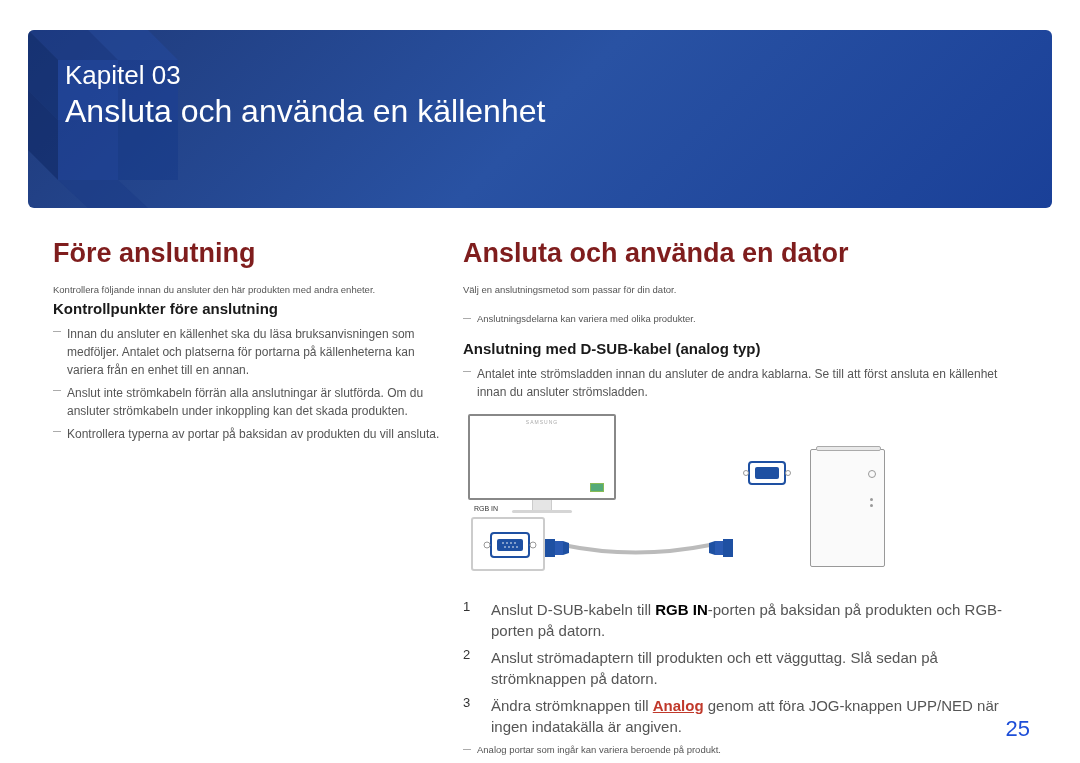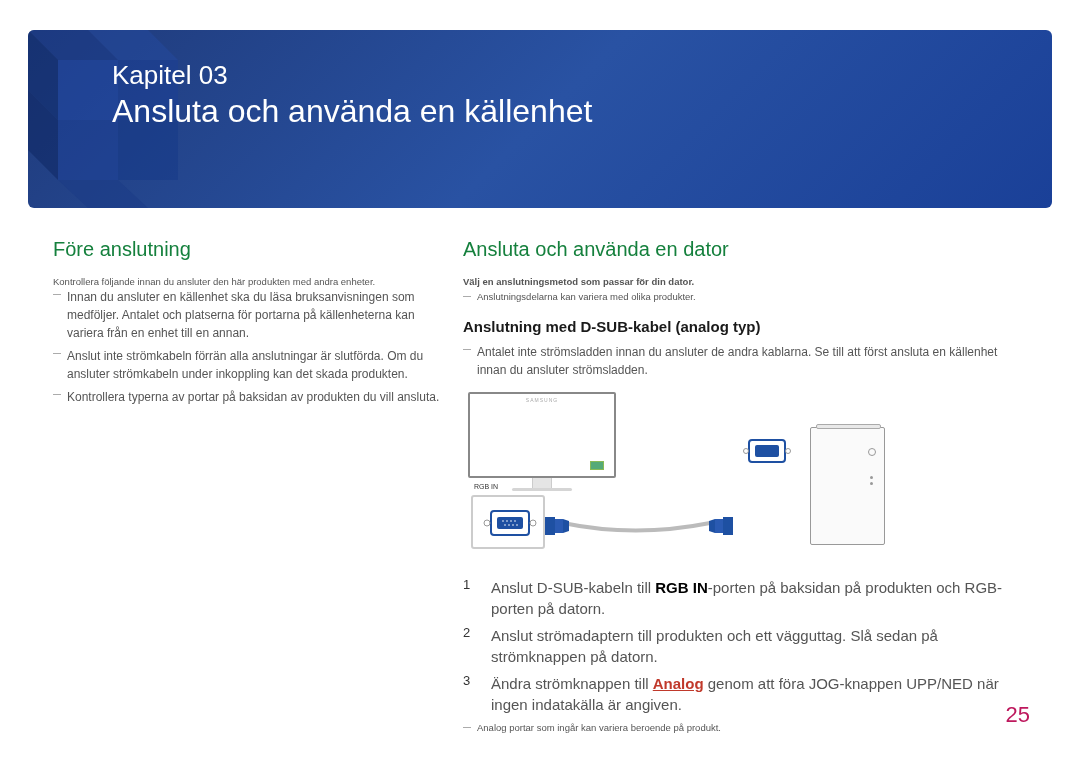--- a/index.html
+++ b/index.html
@@ -1,38 +1,38 @@
 <!DOCTYPE html>
 <html><head>
 <meta charset="utf-8">
 <style>
 * { margin: 0; padding: 0; box-sizing: border-box; }
 body { font-family: Arial, Helvetica, sans-serif; background: #fff; width: 1080px; height: 763px; overflow: hidden; }
 .page { width: 1080px; height: 763px; position: relative; padding: 30px 50px 30px 50px; }
 .header-bg { position: absolute; top: 30px; left: 28px; right: 28px; height: 178px; background: linear-gradient(135deg, #1f3a7a 0%, #2952a3 50%, #1a4098 100%); border-radius: 6px; overflow: hidden; }
 .header-cube { position: absolute; left: 0; top: 0; width: 190px; height: 178px; }
-.header-content { position: absolute; top: 60px; left: 65px; color: #fff; margin-left: 47px; }
+.header-content { position: absolute; top: 60px; left: 65px; color: #fff; }
 .chapter-label { font-size: 26px; font-weight: 400; margin-bottom: 2px; }
 .chapter-title { font-size: 32px; font-weight: 500; text-align: right; }
 .content { position: absolute; top: 238px; left: 53px; right: 50px; display: flex; gap: 22px; }
 .left-col { width: 388px; flex-shrink: 0; }
 .right-col { flex: 1; }
-.h1 { color: #15803d; font-size: 20px; font-weight: 400; margin-bottom: 14px; }
+.h1 { color: #7f1d1d; font-size: 27px; font-weight: 700; margin-bottom: 14px; }
 .subtext { font-size: 9.5px; color: #555; line-height: 1.4; margin-bottom: 0; }
 .h2 { font-size: 15px; font-weight: 700; color: #1a1a1a; margin-bottom: 8px; margin-top: 4px; }
 .bullet-list { list-style: none; }
 .bullet-item { font-size: 12px; color: #555; line-height: 1.5; margin-bottom: 5px; padding-left: 14px; position: relative; }
 .bullet-item::before { content: "―"; position: absolute; left: 0; top: 0; font-size: 8px; }
 .numbered-list { margin-top: 10px; }
 .num-row { display: flex; gap: 10px; margin-bottom: 6px; align-items: flex-start; }
 .num { font-size: 13px; color: #333; font-weight: 400; width: 12px; flex-shrink: 0; }
 .num-text { font-size: 15px; color: #555; line-height: 1.4; margin-left: 6px; }
 .footnote { font-size: 9.5px; color: #555; line-height: 1.4; padding-left: 14px; position: relative; margin-top: 6px; }
 .footnote::before { content: "―"; position: absolute; left: 0; font-size: 8px; }
-.pagenum { position: absolute; bottom: 35px; right: 50px; font-size: 22px; color: #be185d; }
+.pagenum { position: absolute; bottom: 21px; right: 50px; font-size: 22px; color: #1d4ed8; }
 .diagram { position: relative; width: 430px; height: 180px; margin-top: 8px; margin-bottom: 6px; }
 .monitor { position: absolute; left: 5px; top: 5px; width: 148px; height: 108px; }
 .monitor-screen { width: 148px; height: 86px; border: 2px solid #888; border-radius: 2px; background: #fff; position: relative; }
 .monitor-brand { position: absolute; top: 3px; left: 50%; transform: translateX(-50%); font-size: 5px; color: #aaa; letter-spacing: 1px; }
 .monitor-logo { position: absolute; bottom: 6px; right: 10px; width: 14px; height: 9px; background: #5a7; border: 1px solid #8b5; }
 .monitor-neck { width: 20px; height: 10px; background: #e5e5e5; margin: 0 auto; border-left: 1px solid #ccc; border-right: 1px solid #ccc; }
 .monitor-base { width: 60px; height: 3px; background: #d5d5d5; margin: 0 auto; border-radius: 2px; }
 .rgb-label { position: absolute; left: 11px; top: 96px; font-size: 7px; color: #333; }
 .port-box { position: absolute; left: 8px; top: 108px; width: 74px; height: 54px; border: 2px solid #ccc; border-radius: 3px; }
 .pc-tower { position: absolute; right: 8px; top: 40px; width: 75px; height: 118px; border: 1px solid #999; border-radius: 2px; background: #fafafa; }
@@ -64,30 +64,31 @@
   </div>
   <div class="header-content">
     <div class="chapter-label">Kapitel 03</div>
     <div class="chapter-title">Ansluta och använda en källenhet</div>
   </div>
 
   <div class="content">
     <div class="left-col">
       <div class="h1">Före anslutning</div>
       <div class="subtext">Kontrollera följande innan du ansluter den här produkten med andra enheter.</div>
+      <div class="h2">Kontrollpunkter före anslutning</div>
       <ul class="bullet-list">
         <li class="bullet-item">Innan du ansluter en källenhet ska du läsa bruksanvisningen som medföljer. Antalet och platserna för portarna på källenheterna kan variera från en enhet till en annan.</li>
         <li class="bullet-item">Anslut inte strömkabeln förrän alla anslutningar är slutförda. Om du ansluter strömkabeln under inkoppling kan det skada produkten.</li>
         <li class="bullet-item">Kontrollera typerna av portar på baksidan av produkten du vill ansluta.</li>
       </ul>
     </div>
 
     <div class="right-col">
       <div class="h1">Ansluta och använda en dator</div>
-      <div class="subtext" style="margin-bottom:2px;font-weight:bold;">Välj en anslutningsmetod som passar för din dator.</div>
+      <div class="subtext" style="margin-bottom:16px;">Välj en anslutningsmetod som passar för din dator.</div>
       <div class="footnote" style="margin-bottom:14px;margin-top:0;">Anslutningsdelarna kan variera med olika produkter.</div>
       <div class="h2">Anslutning med D-SUB-kabel (analog typ)</div>
       <ul class="bullet-list">
         <li class="bullet-item">Antalet inte strömsladden innan du ansluter de andra kablarna. Se till att först ansluta en källenhet innan du ansluter strömsladden.</li>
       </ul>
 
       <div class="diagram">
         <div class="monitor">
           <div class="monitor-screen">
             <div class="monitor-brand">SAMSUNG</div>

